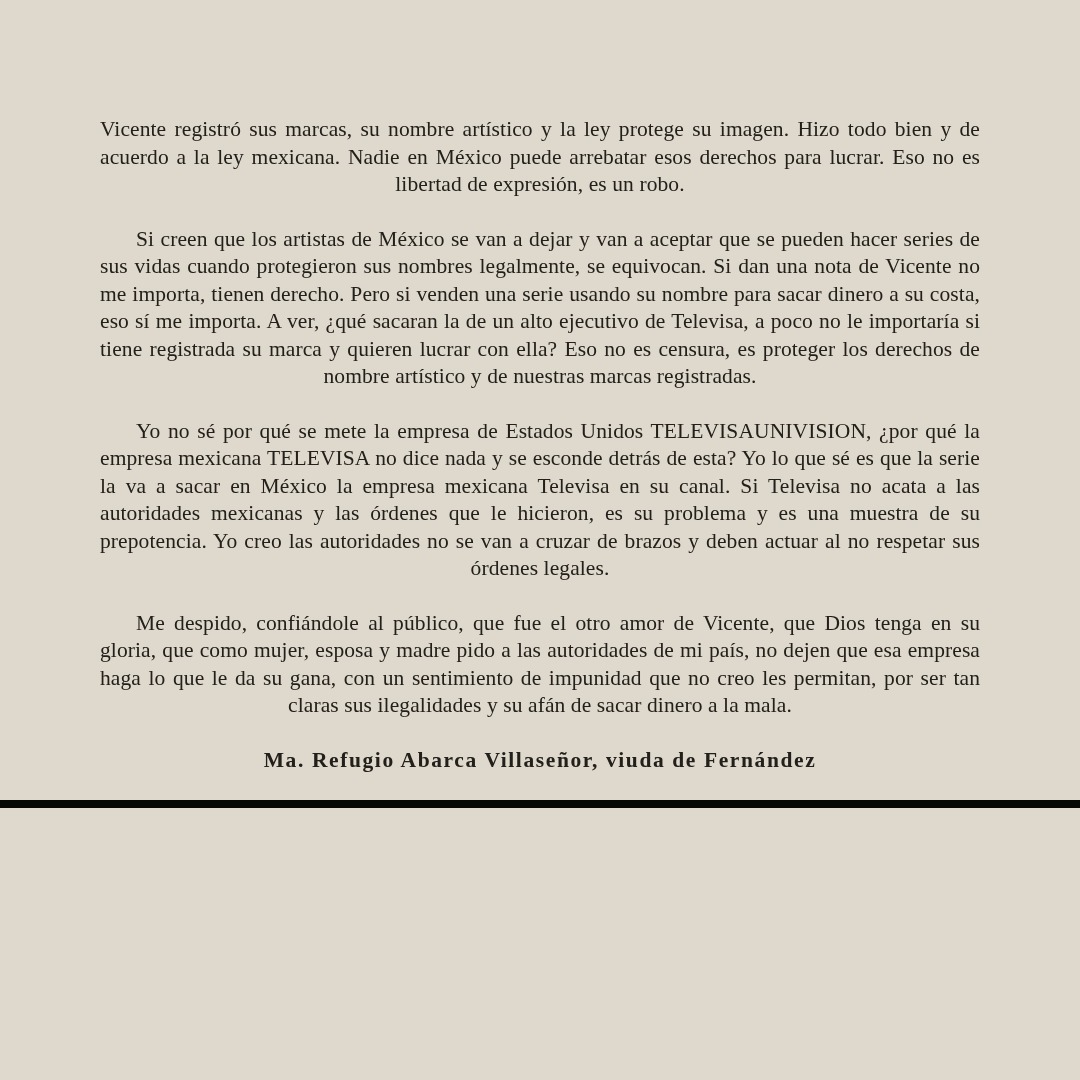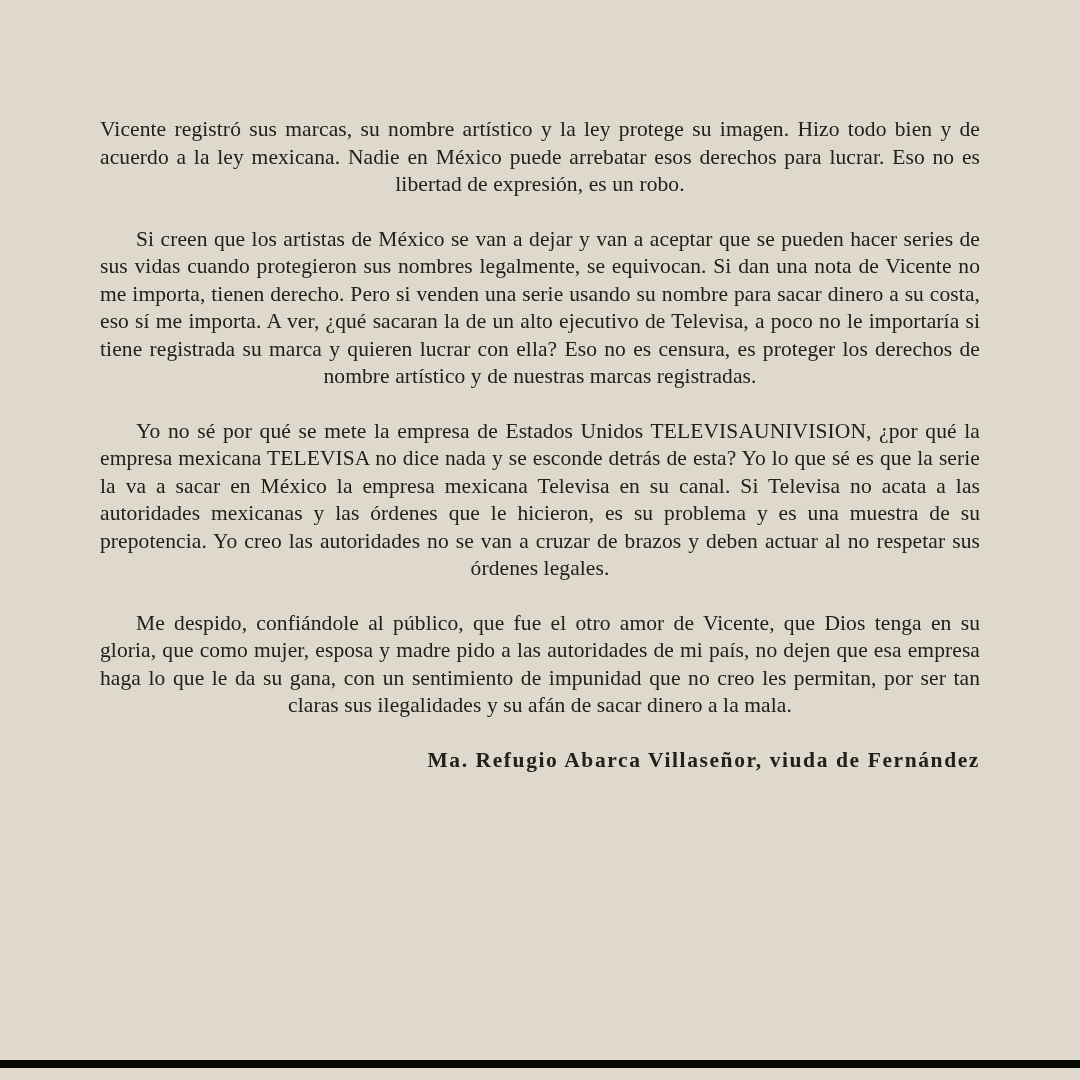--- a/index.html
+++ b/index.html
@@ -8,21 +8,21 @@
   }
   body {
     width: 1080px;
     height: 1080px;
     background: #ded9cc;
     overflow: hidden;
   }
   .page {
     position: relative;
     width: 1080px;
-    height: 1068px;
+    height: 808px;
     background: #ded9cc;
     font-family: "Liberation Serif", "DejaVu Serif", serif;
     color: #23201b;
     overflow: hidden;
   }
   .content {
     padding: 116px 100px 0 100px;
   }
   p.para {
     margin: 0 0 27px 0;
@@ -38,25 +38,25 @@
   }
   .closing {
     margin: 0 0 27px 0;
     font-size: 21.5px;
     line-height: 27.5px;
     font-weight: bold;
     text-align: center;
     letter-spacing: 1.6px;
   }
   .signature {
-    margin: 0;
+    margin: 14px;
     font-size: 21.5px;
     line-height: 27.5px;
     font-weight: bold;
-    text-align: right;
+    text-align: center;
     letter-spacing: 1.6px;
   }
   .bottom-bar {
     position: absolute;
     left: 0;
     bottom: 0;
     width: 100%;
     height: 8px;
   }
 </style>

